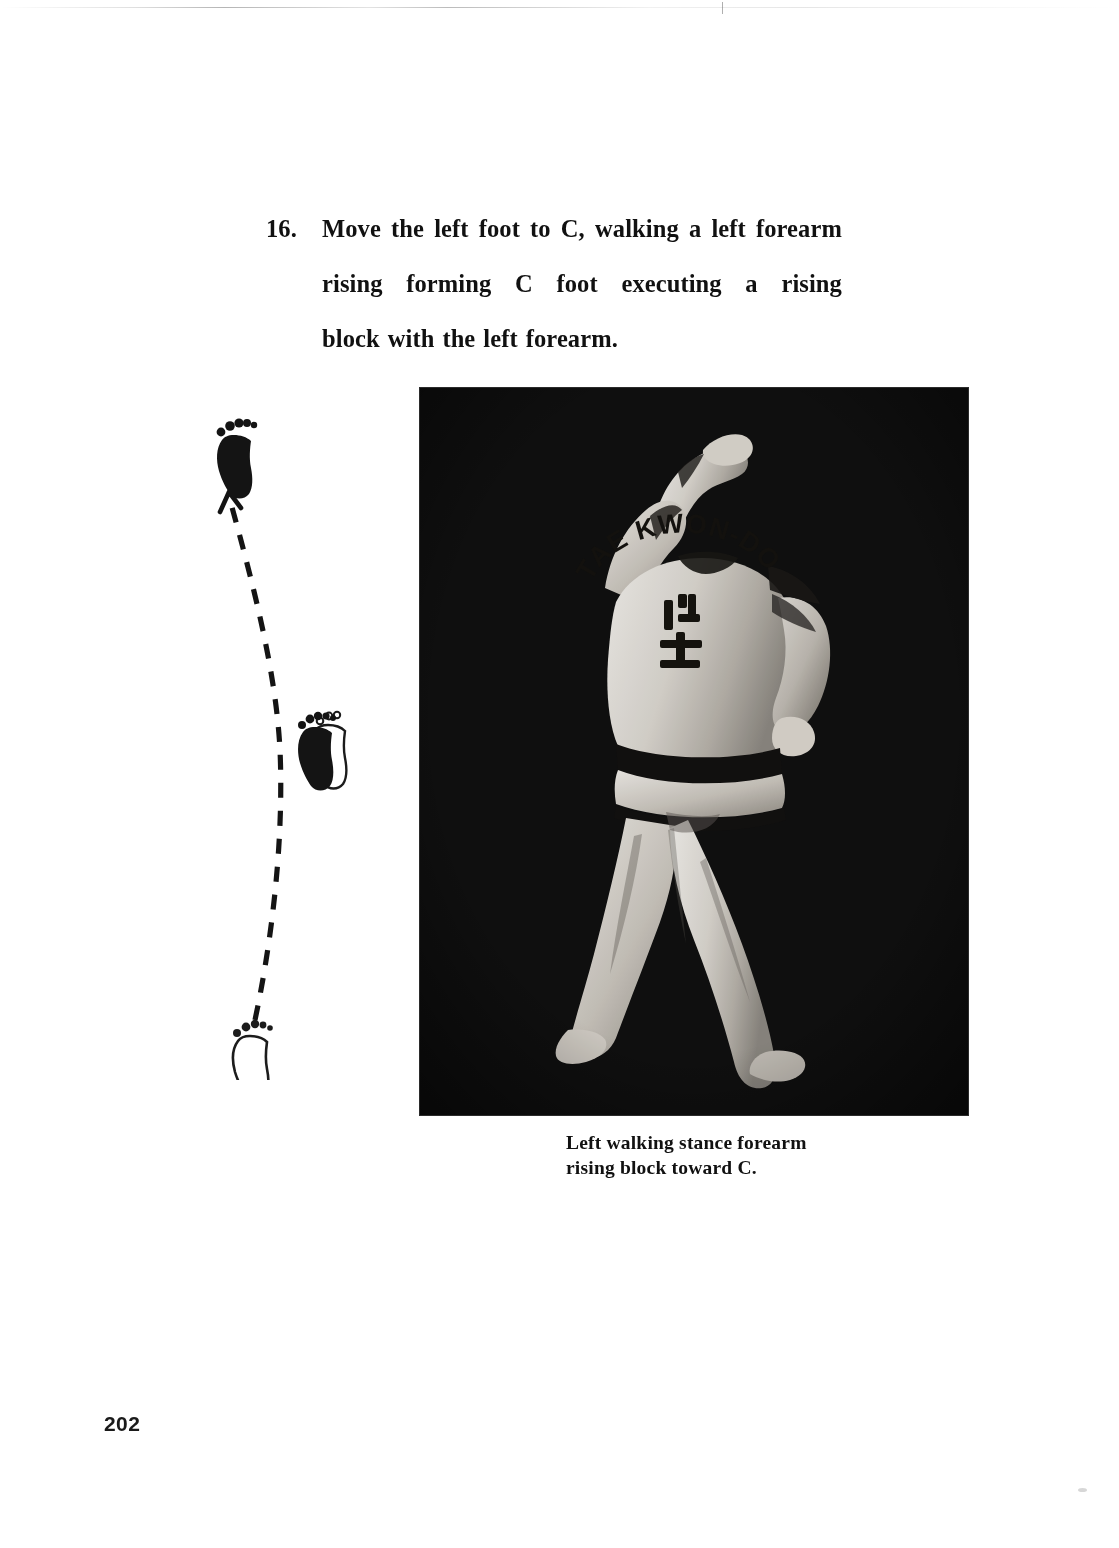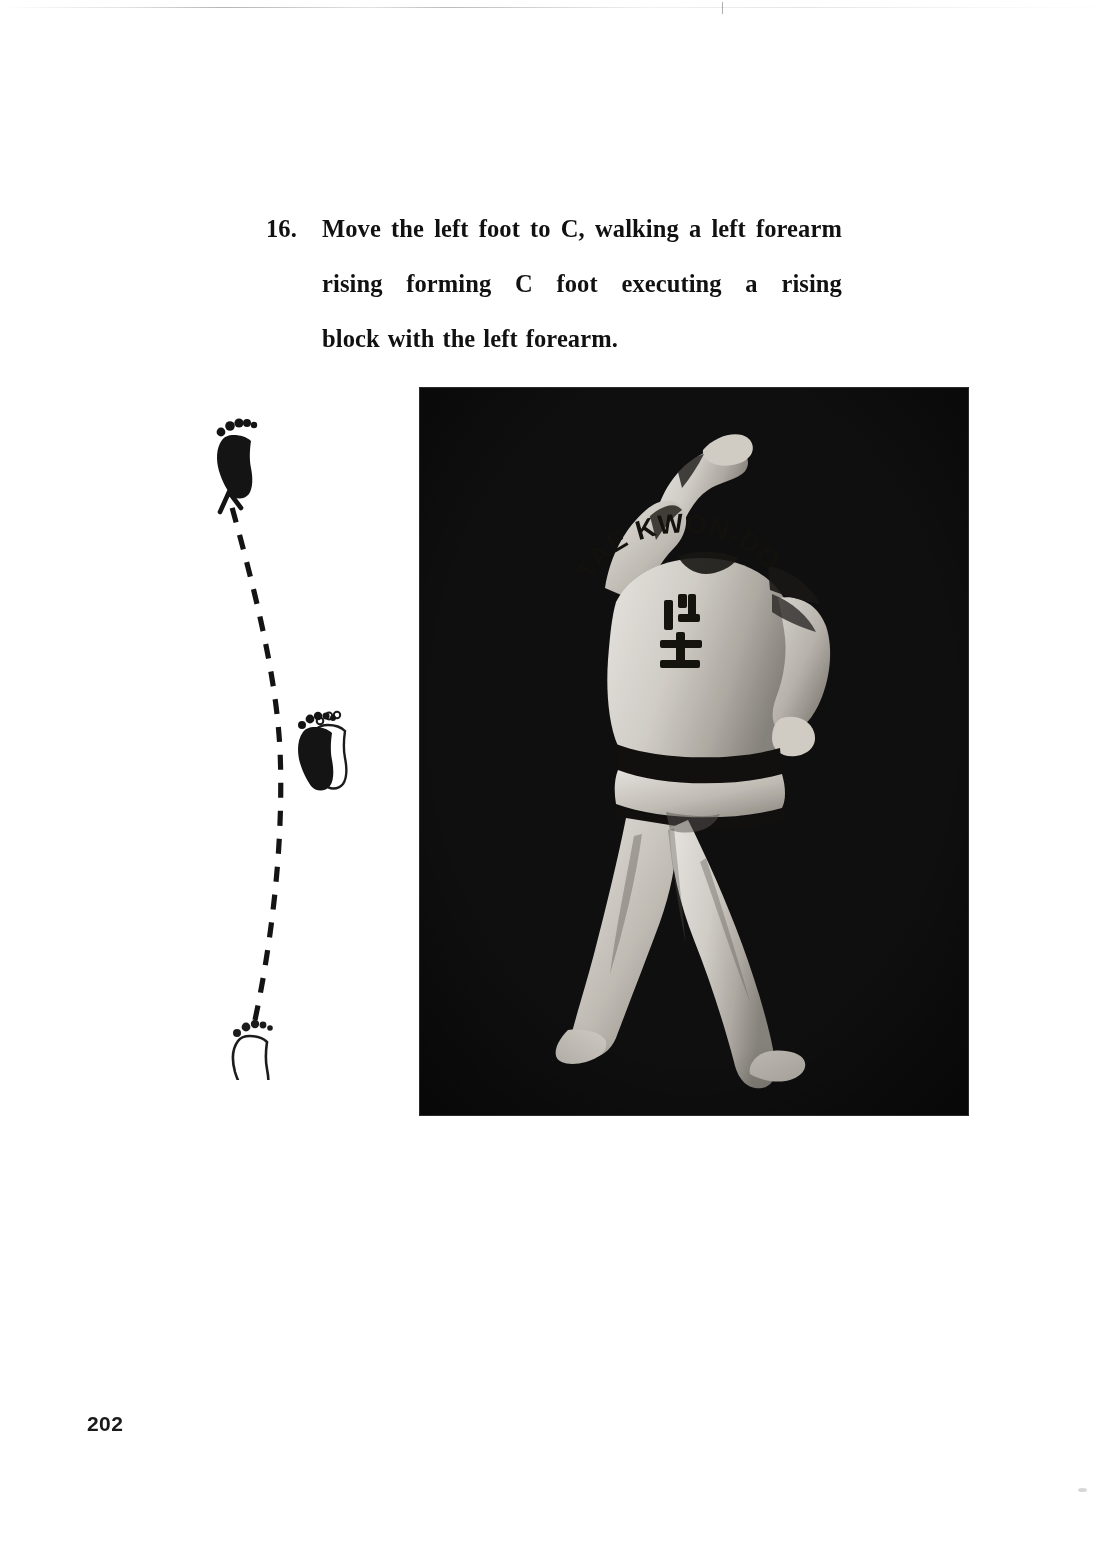--- a/index.html
+++ b/index.html
@@ -128,21 +128,21 @@
     font-size: 19.5px;
     font-weight: bold;
     line-height: 25px;
     letter-spacing: 0.2px;
   }
   .caption div { white-space: nowrap; }
 
   
   .folio {
     position: absolute;
-    left: 87px;
+    left: 104px;
     top: 1412px;
     font-family: "Liberation Sans", "DejaVu Sans", sans-serif;
     font-size: 21px;
     font-weight: bold;
     letter-spacing: 0.4px;
     color: #1a1a1a;
   }
 </style>
 </head>
 <body>
@@ -418,16 +418,20 @@
         <path d="M 246,424 C 266,428 286,430 300,426 C 292,444 268,448 250,442 Z" fill="#5f5a55" opacity="0.5"></path>
 
       </g>
 
       <rect x="0" y="0" width="548" height="727" fill="url(#vign)"></rect>
 
       <rect x="0" y="0" width="548" height="727" fill="#000000" opacity="0.06"></rect>
     </svg>
   </div>
 
+  <div class="caption">
+    <div>Left walking stance forearm</div>
+    <div>rising block toward C.</div>
+  </div>
 
   <div class="folio">202</div>
 
 </div>
 
 </body></html>

